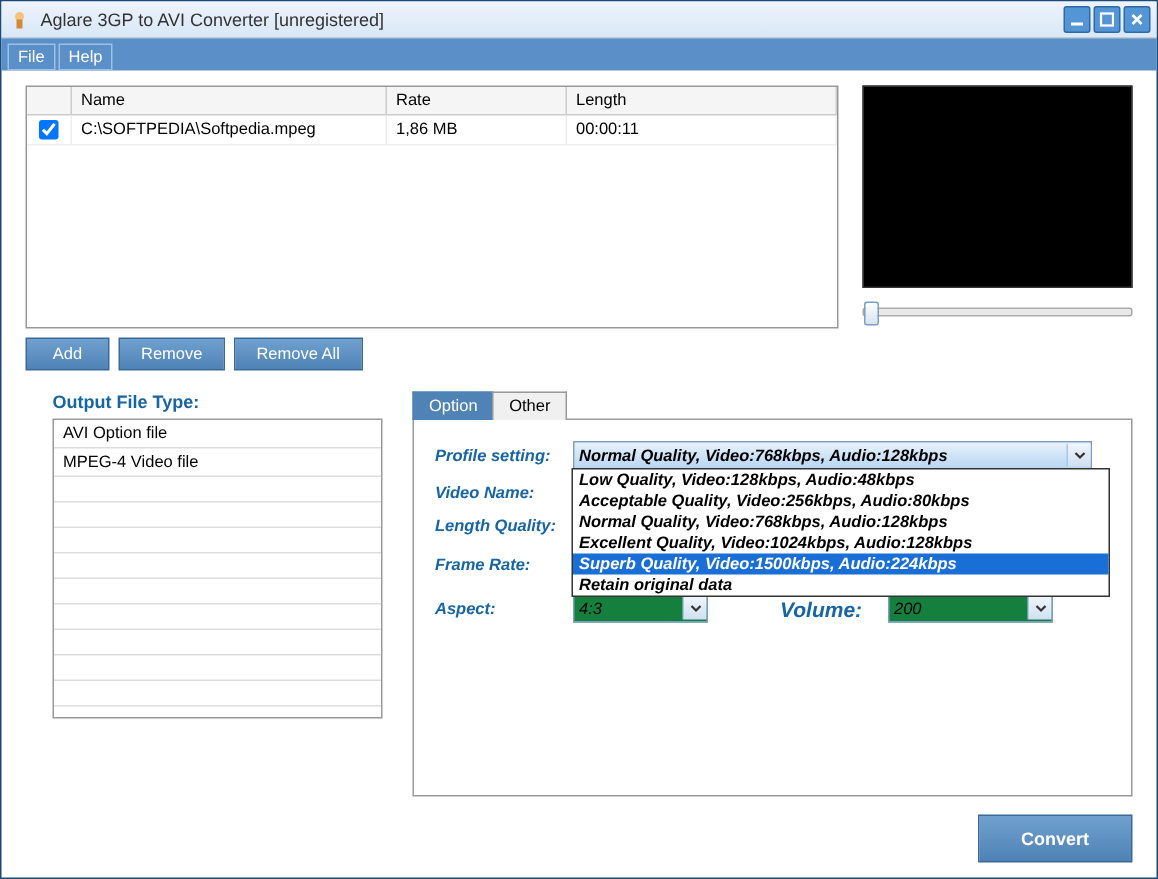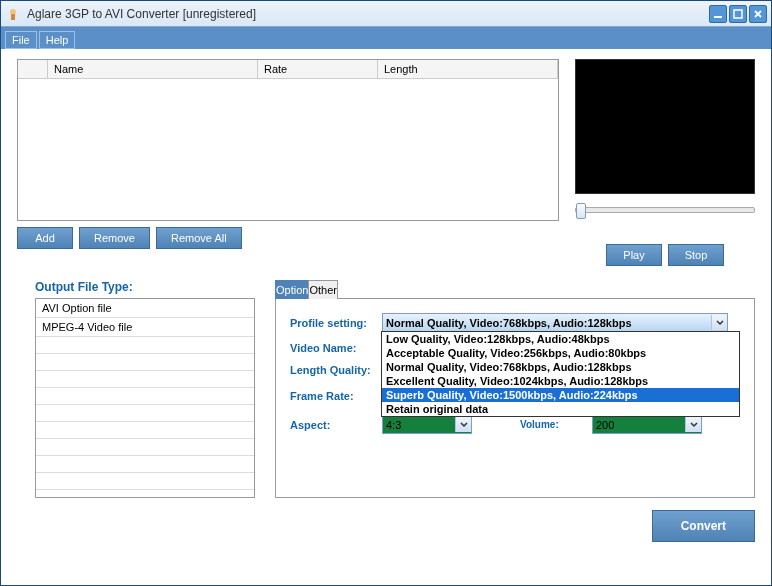--- a/index.html
+++ b/index.html
@@ -52,27 +52,27 @@
   .bottom-row { display: flex; gap: 20px; margin-top: 6px; margin-left: 18px; }
   
   .output-col { width: 220px; }
   .output-label { color: #1665a5; font-weight: bold; font-size: 12px; margin-bottom: 4px; }
   .output-list { border: 1px solid #999; height: 200px; background: #fff; }
   .output-item { padding: 3px 6px; border-bottom: 1px solid #ddd; cursor: pointer; font-size: 11px; }
   .output-grid-line { border-bottom: 1px solid #ddd; height: 17px; }
   
   .options-col { flex: 1; position: relative; }
   .tabs-row { display: flex; position: relative; z-index: 2; }
-  .tab { padding: 3px 0; border: 1px solid #999; border-bottom: none; background: #f0f0f0; cursor: pointer; font-size: 11px; margin-right: -1px; }
+  .tab { padding: 3px 10px; border: 1px solid #999; border-bottom: none; background: #f0f0f0; cursor: pointer; font-size: 11px; margin-right: -1px; }
   .tab.active { background: #4f83b5; color: #fff; border-color: #4f83b5; }
-  .options-panel { border: 1px solid #999; padding: 14px 26px 14px 14px; margin-top: -1px; height: 200px; position: relative; }
+  .options-panel { border: 1px solid #999; padding: 14px 26px 14px 14px; margin-top: -1px; height: 252px; position: relative; font-style: italic; }
   
   .opt-row { display: flex; align-items: center; margin-bottom: 10px; }
   .opt-label { color: #1665a5; font-weight: bold; font-size: 11px; width: 92px; }
-  .opt-label2 { color: #1665a5; font-weight: bold; font-size: 10px; width: 72px; }
+  .opt-label2 { color: #1665a5; font-weight: bold; font-size: 14px; width: 72px; }
   .select { border: 1px solid #7a9ec4; padding: 1px 3px; font-size: 11px; background: #15803d; height: 19px; display: flex; align-items: center; justify-content: space-between; cursor: pointer; }
   .select.full { flex: 1; }
   .select.small { width: 90px; }
   .select.med { width: 110px; }
   .select-arrow { width: 16px; height: 15px; background: linear-gradient(#f0f5fb, #cfe0f2); border-left: 1px solid #aac6e3; display: flex; align-items: center; justify-content: center; margin-right: -3px; }
   .select-arrow svg { width: 8px; height: 6px; }
   
   .two-col { display: flex; gap: 30px; }
   .col-a { display: flex; align-items: center; width: 200px; }
   .col-b { display: flex; align-items: center; flex: 1; }
@@ -125,38 +125,42 @@
 
     <div class="top-row">
       <div class="file-panel">
         <div class="file-table">
           <div class="file-table-header">
             <div class="file-th chk"></div>
             <div class="file-th name">Name</div>
             <div class="file-th size">Rate</div>
             <div class="file-th length">Length</div>
           </div>
+          <div class="file-row">
+            <div class="file-td chk">
+                <input type="checkbox" checked="" style="">
+              </div>
+            <div class="file-td name">C:\SOFTPEDIA\Softpedia.mpeg</div>
+            <div class="file-td size">1,86 MB</div>
+            <div class="file-td length">00:00:11</div>
+          </div>
         </div>
         <div class="file-btns">
           <div class="btn">Add</div>
           <div class="btn">Remove</div>
           <div class="btn">Remove All</div>
         </div>
       </div>
 
       <div class="preview-col">
         <div class="video-preview"></div>
         <div class="slider-row">
           <div class="slider">
             <div class="slider-thumb"></div>
           </div>
-        </div>
-        <div class="preview-btns">
-          <div class="btn">Play</div>
-          <div class="btn">Stop</div>
         </div>
       </div>
     </div>
 
     <div class="bottom-row">
       <div class="output-col">
         <div class="output-label">Output File Type:</div>
         <div class="output-list">
           <div class="output-item">AVI Option file</div>
           <div class="output-item">MPEG-4 Video file</div>

